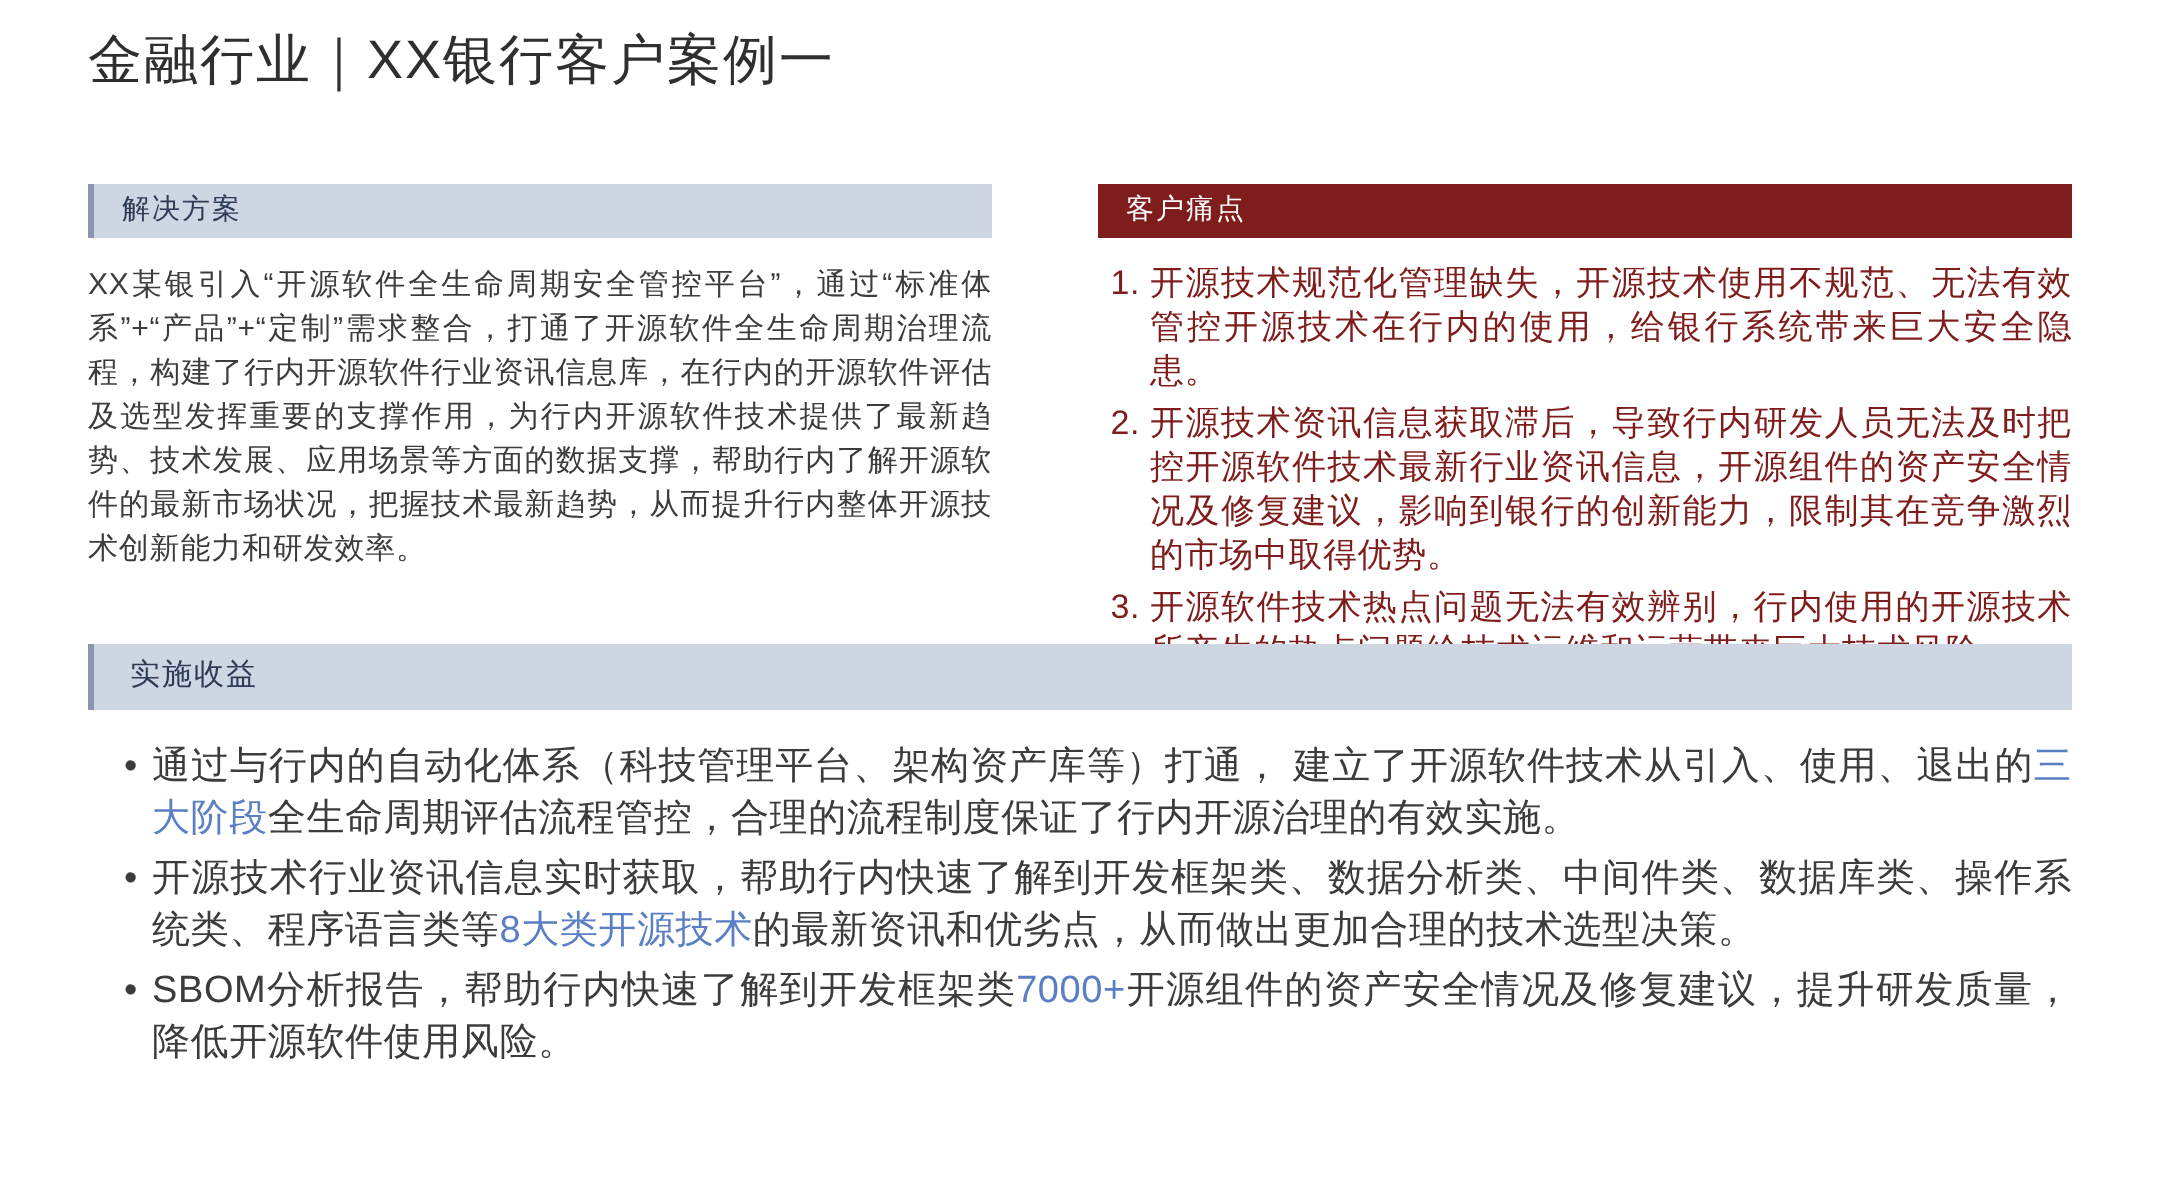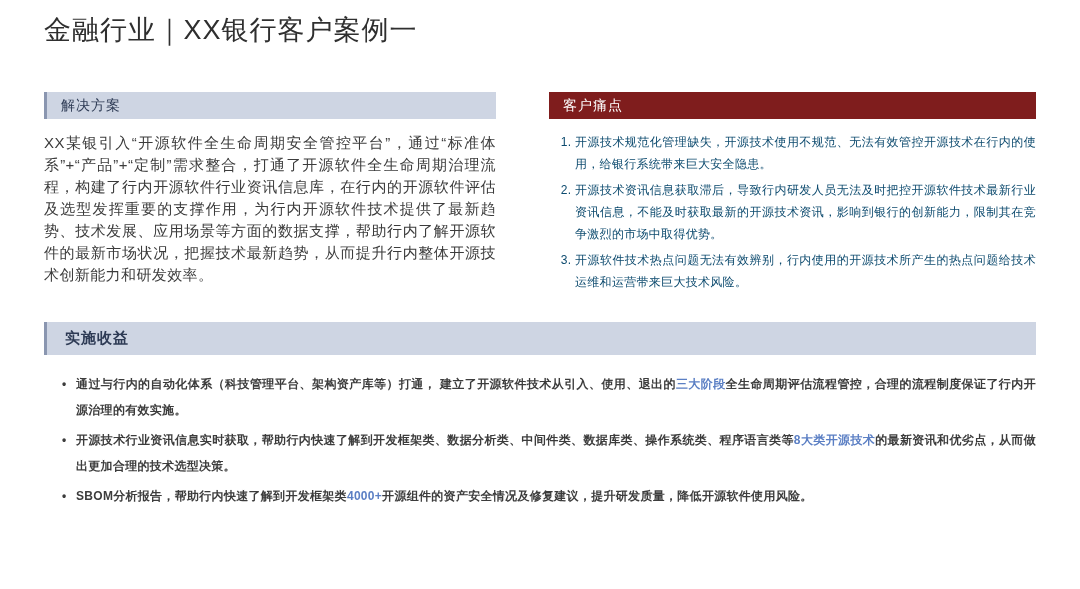--- a/index.html
+++ b/index.html
@@ -65,54 +65,53 @@
     margin-top: 13px;
     font-size: 15px;
     line-height: 22px;
     color: #3c3c3c;
     text-align: justify;
     letter-spacing: 0.4px;
   }
   ol.pain-list {
     margin: 12px 0 0 0;
     padding-left: 26px;
-    font-size: 12px;
+    font-size: 17px;
     line-height: 22px;
-    color: #0c4a6e;
+    color: #7f1d1d;
     letter-spacing: 0.3px;
   }
   ol.pain-list li {
     margin-bottom: 4px;
     text-align: justify;
   }
   
   .benefits {
     position: absolute;
     left: 44px;
     top: 322px;
     width: 992px;
-    font-weight: bold;
   }
   .bar-wide {
     height: 33px;
     line-height: 33px;
     padding-left: 18px;
     font-size: 15px;
     letter-spacing: 1px;
     background: #ced5e3;
     color: #2e3b55;
     border-left: 3px solid #8a96b0;
     font-family: "Liberation Serif", serif;
     box-sizing: border-box;
   }
   ul.benefit-list {
     margin: 16px 0 0 0;
     padding-left: 18px;
     list-style: none;
-    font-size: 12px;
+    font-size: 19px;
     line-height: 26px;
     color: #3c3c3c;
     letter-spacing: 0.3px;
   }
   ul.benefit-list li {
     position: relative;
     padding-left: 14px;
     margin-bottom: 4px;
     text-align: justify;
   }
@@ -136,33 +135,33 @@
 
   <div class="col-left">
     <div class="bar bar-blue">解决方案</div>
     <div class="body-text">XX某银引入“开源软件全生命周期安全管控平台”，通过“标准体系”+“产品”+“定制”需求整合，打通了开源软件全生命周期治理流程，构建了行内开源软件行业资讯信息库，在行内的开源软件评估及选型发挥重要的支撑作用，为行内开源软件技术提供了最新趋势、技术发展、应用场景等方面的数据支撑，帮助行内了解开源软件的最新市场状况，把握技术最新趋势，从而提升行内整体开源技术创新能力和研发效率。</div>
   </div>
 
   <div class="col-right">
     <div class="bar bar-red">客户痛点</div>
     <ol class="pain-list">
       <li>开源技术规范化管理缺失，开源技术使用不规范、无法有效管控开源技术在行内的使用，给银行系统带来巨大安全隐患。</li>
-      <li>开源技术资讯信息获取滞后，导致行内研发人员无法及时把控开源软件技术最新行业资讯信息，不能及时获取最新的开源技术资讯，影响到银行的创新能力，限制其在竞争激烈的市场中取得优势。</li>
+      <li>开源技术资讯信息获取滞后，导致行内研发人员无法及时把控开源软件技术最新行业资讯信息，开源组件的资产安全情况及修复建议，影响到银行的创新能力，限制其在竞争激烈的市场中取得优势。</li>
       <li>开源软件技术热点问题无法有效辨别，行内使用的开源技术所产生的热点问题给技术运维和运营带来巨大技术风险。</li>
     </ol>
   </div>
 
   <div class="benefits">
     <div class="bar-wide">实施收益</div>
     <ul class="benefit-list">
       <li>
         <span>通过与行内的自动化体系（科技管理平台、架构资产库等）打通， 建立了开源软件技术从引入、使用、退出的</span><span class="hl">三大阶段</span><span>全生命周期评估流程管控，合理的流程制度保证了行内开源治理的有效实施。</span>
       </li>
       <li>
         <span>开源技术行业资讯信息实时获取，帮助行内快速了解到开发框架类、数据分析类、中间件类、数据库类、操作系统类、程序语言类等</span><span class="hl">8大类开源技术</span><span>的最新资讯和优劣点，从而做出更加合理的技术选型决策。</span>
       </li>
       <li>
-        <span>SBOM分析报告，帮助行内快速了解到开发框架类</span><span class="hl">4000+</span><span>开源组件的资产安全情况及修复建议，提升研发质量，降低开源软件使用风险。</span>
+        <span>SBOM分析报告，帮助行内快速了解到开发框架类</span><span class="hl">7000+</span><span>开源组件的资产安全情况及修复建议，提升研发质量，降低开源软件使用风险。</span>
       </li>
     </ul>
   </div>
 
 </div>
 
 </body></html>

